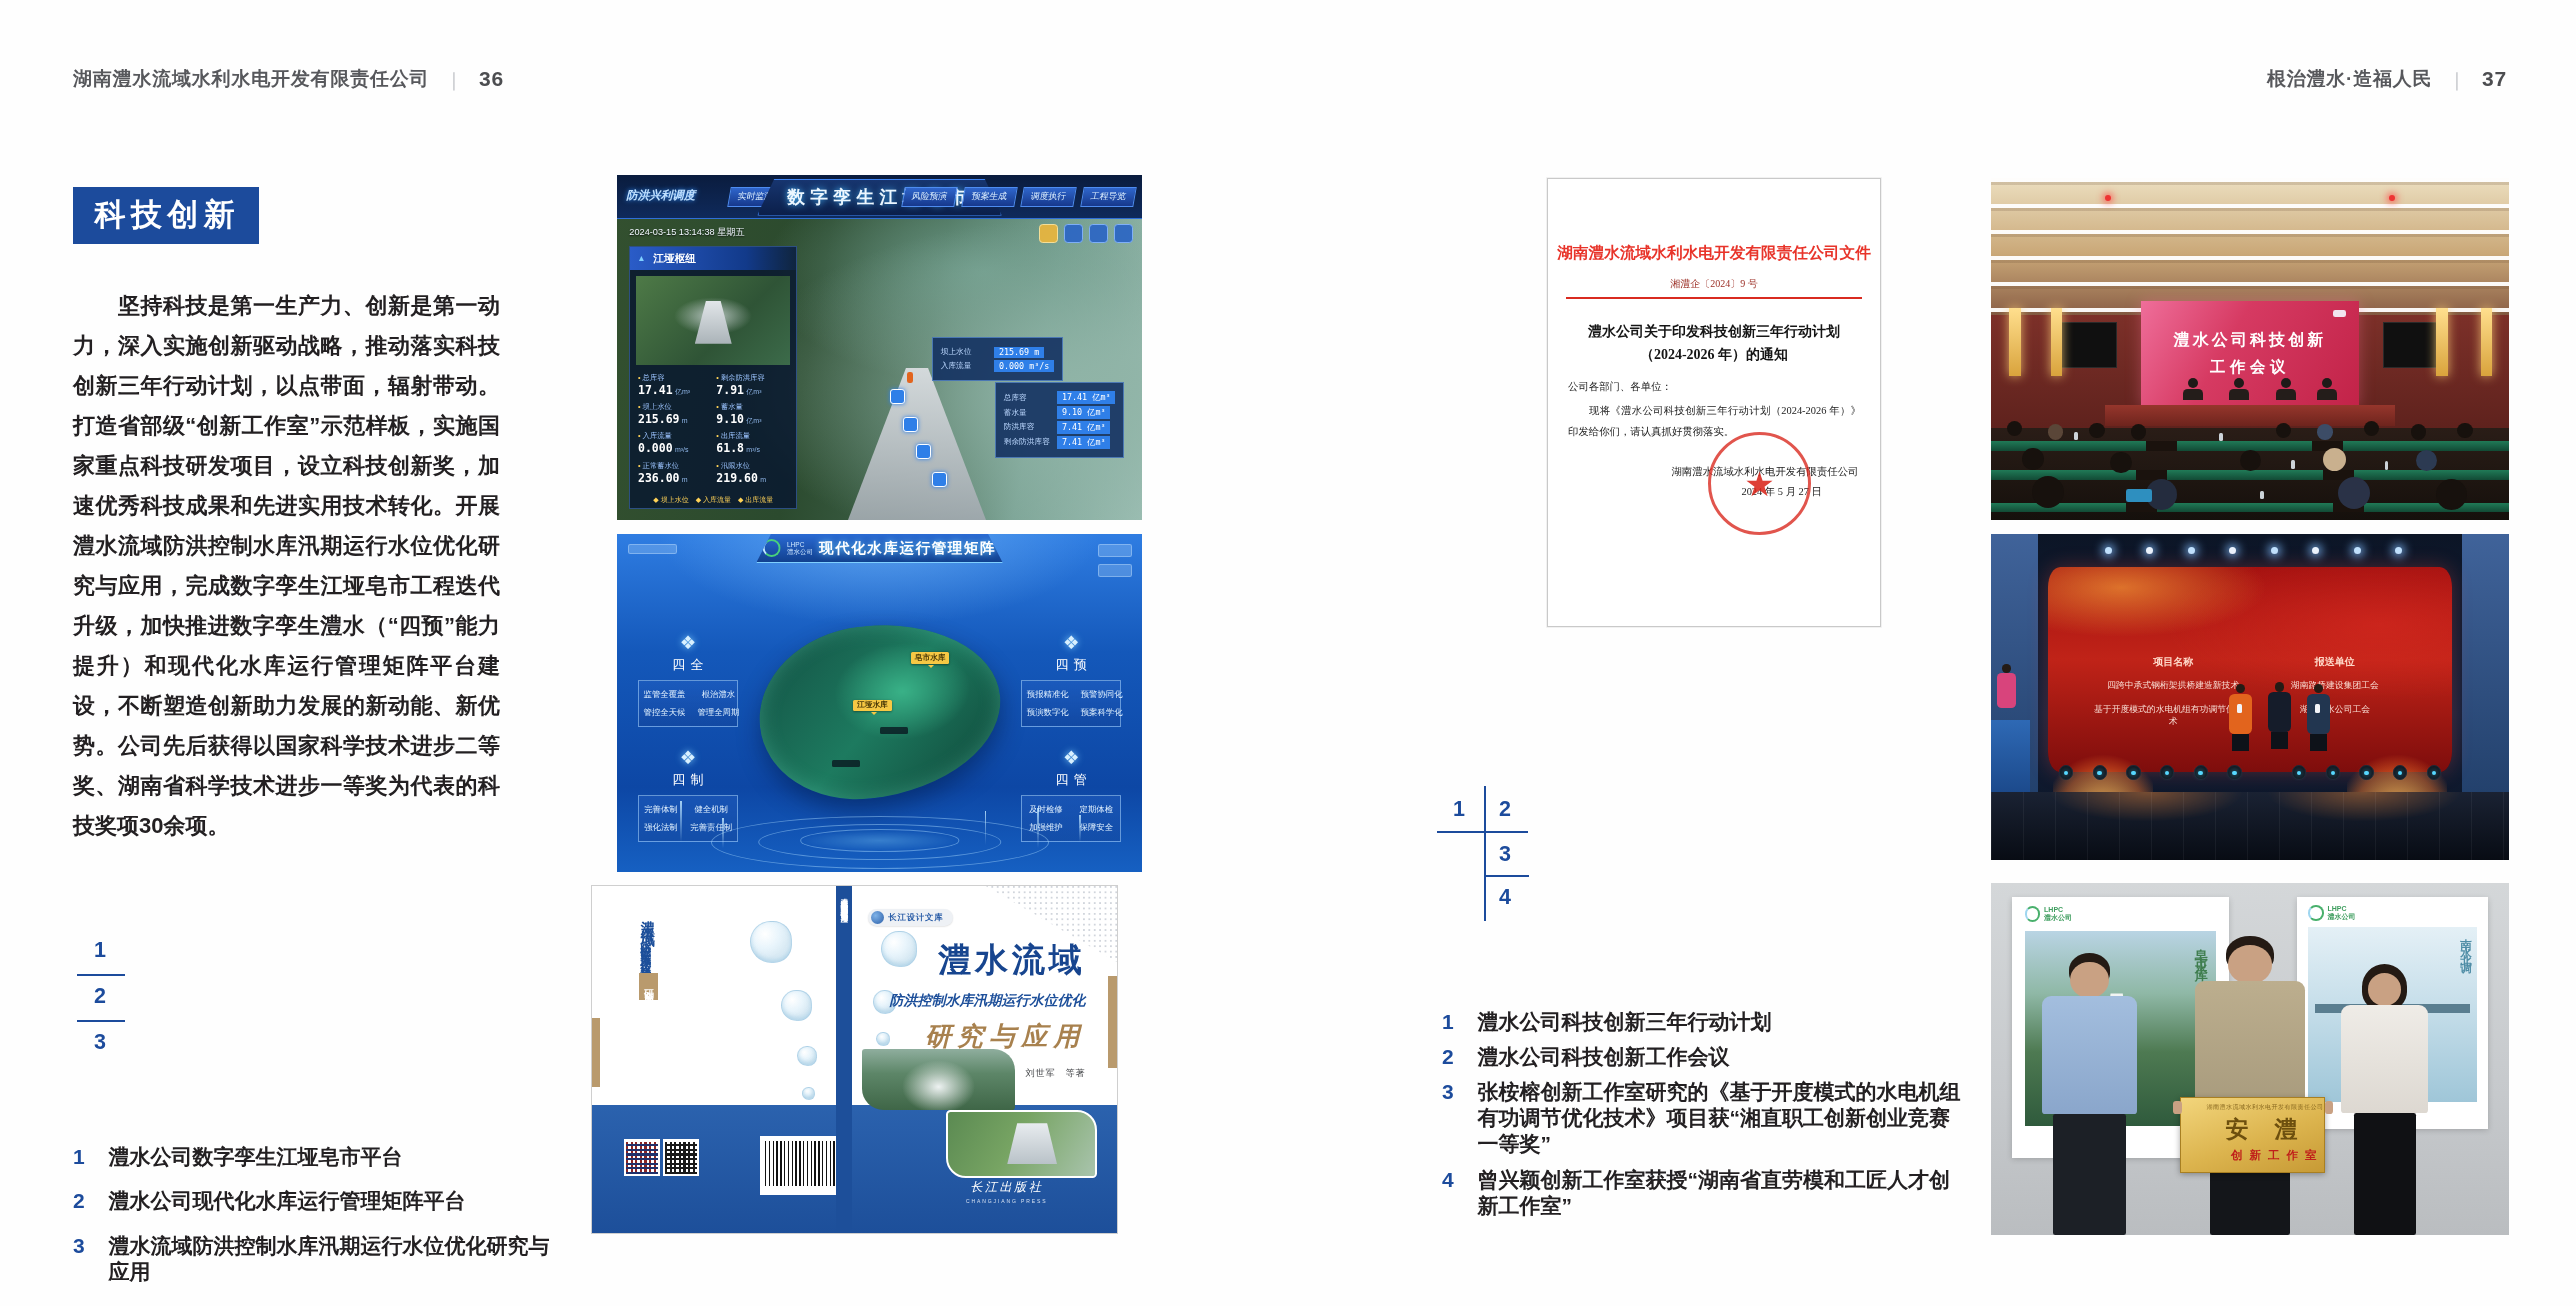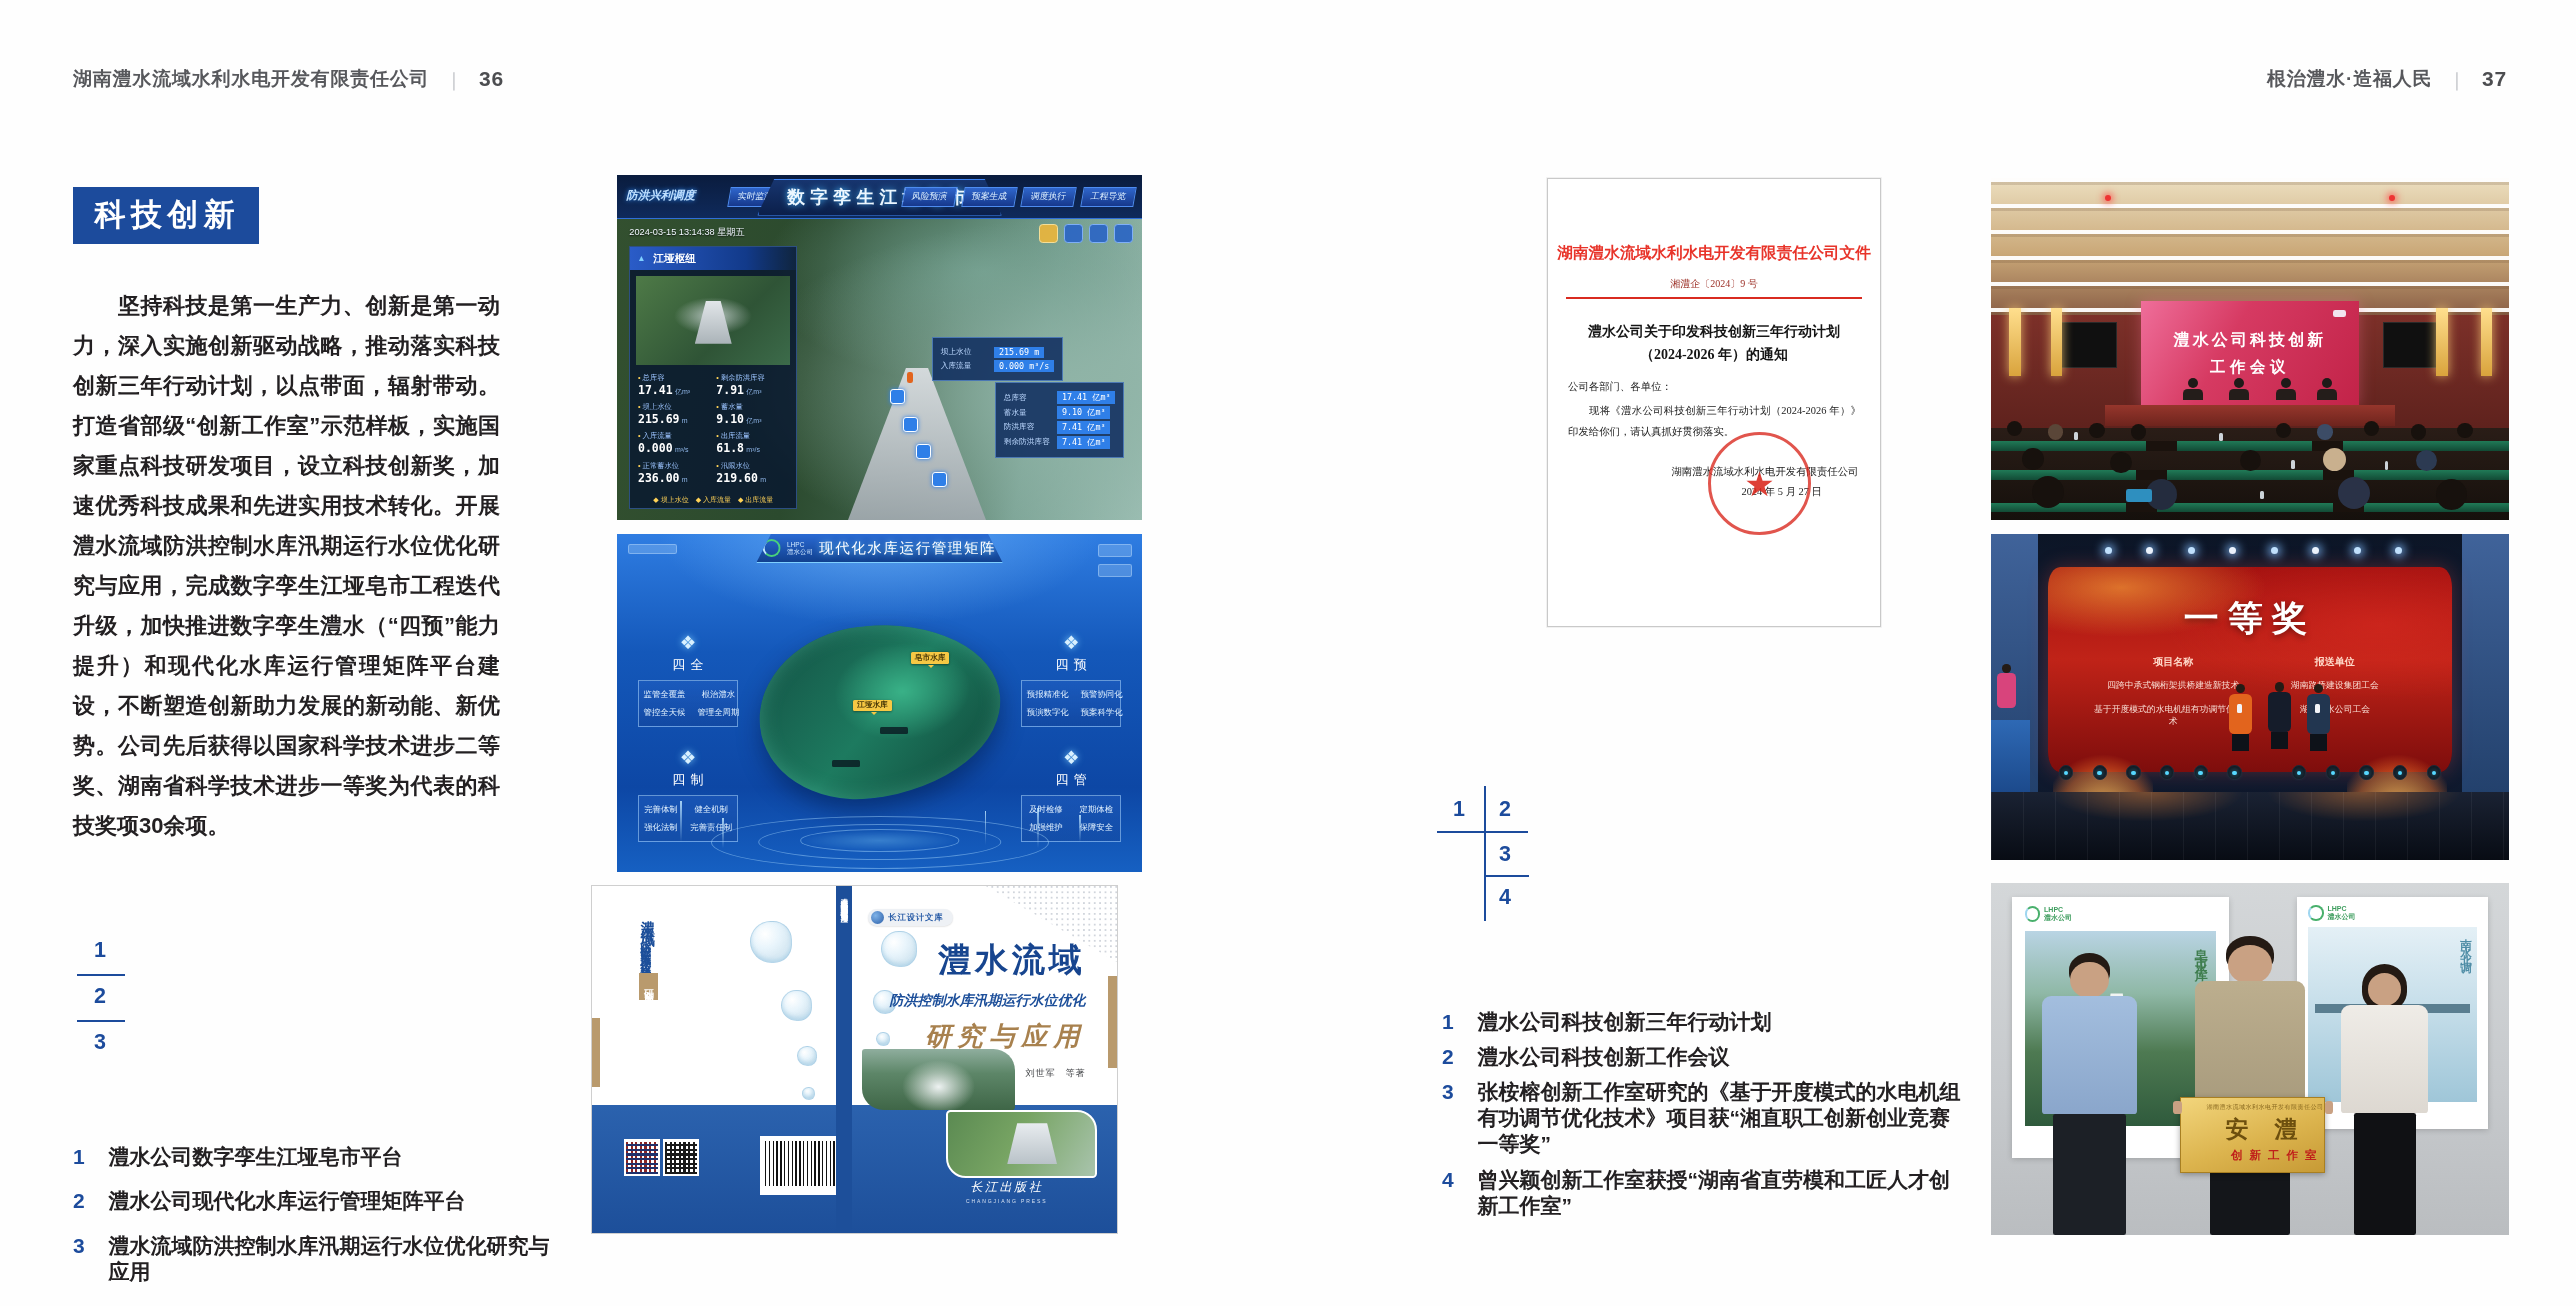--- a/index.html
+++ b/index.html
@@ -75,21 +75,21 @@
   .tip-row .lb{font-size:7.7px;color:#bcd8ff;min-width:49px;}
   .tip-row .vl{font-size:8.4px;color:#fff;background:#2f7fe8;padding:0.8px 4.6px;margin-left:4.6px;font-family:"DejaVu Sans Mono",monospace;}
 
   
   #fig-matrix{background:
     radial-gradient(70% 45% at 50% 0%,rgba(130,195,255,.55),rgba(130,195,255,0) 60%),
     linear-gradient(180deg,#2f7de2 0%,#1458ba 35%,#0d47a5 75%,#1660c2 100%);}
   .mx-head{position:absolute;left:50%;top:0;transform:translateX(-50%);width:47%;height:28px;background:linear-gradient(180deg,#2a6ad4,#11408f);border-bottom:1.5px solid #7fd0ff;display:flex;align-items:center;justify-content:center;gap:6.1px;clip-path:polygon(6% 0,94% 0,100% 100%,0 100%);}
   .mx-logo{width:14px;height:14px;border-radius:50%;border:2.3px solid #49d17c;border-left-color:#bfe9ff;flex:none;}
   .mx-logo-txt{font-size:6.5px;color:#cfe8ff;line-height:1.15;text-align:left;}
-  .mx-title{font-size:14.6px;font-weight:normal;color:#fff;letter-spacing:1.5px;text-shadow:0 0 6.1px #6fd2ff;white-space:nowrap;}
+  .mx-title{font-size:14.6px;font-weight:bold;color:#fff;letter-spacing:1.5px;text-shadow:0 0 6.1px #6fd2ff;white-space:nowrap;}
   .mx-chip{position:absolute;background:rgba(200,230,255,.25);border:0.8px solid rgba(200,230,255,.4);border-radius:2.3px;}
   .mx-slogan{position:absolute;top:12%;left:0;right:0;text-align:center;font-family:"Liberation Serif","DejaVu Serif",serif;font-size:25px;font-weight:bold;font-style:italic;color:#fff;letter-spacing:9.2px;text-shadow:0 1.5px 7.7px rgba(0,40,120,.85);}
   .mx-map{position:absolute;left:27%;top:27%;width:46%;height:51%;transform:rotate(-6deg);border-radius:46% 54% 58% 42% / 52% 48% 52% 48%;background:
     radial-gradient(40% 40% at 60% 40%,#39b187 0%,rgba(57,177,135,0) 70%),
     linear-gradient(135deg,#134f43,#1d7a5f 50%,#0f4437);
     box-shadow:0 10.7px 23px rgba(0,20,60,.45), inset 0 0 20px rgba(110,230,200,.3);}
   .mx-marker{position:absolute;background:#f6c844;color:#4a3a08;font-size:7.7px;font-weight:bold;padding:0.8px 3.8px;border-radius:1.5px;box-shadow:0 0.8px 2.3px rgba(0,0,0,.45);white-space:nowrap;}
   .mx-marker::after{content:"";position:absolute;left:45%;bottom:-3.8px;border:3.8px solid transparent;border-top-color:#f6c844;border-bottom:0;}
   .mx-tag{position:absolute;width:28px;height:7px;background:rgba(8,18,28,.75);border-radius:1.5px;}
   .mx-panel{position:absolute;width:19%;text-align:center;}
@@ -598,21 +598,20 @@
     <div class="aw-side" style="right:0;"></div>
     <span class="aw-light" style="left:22%;"></span>
     <span class="aw-light" style="left:30%;background:#eaf4ff;"></span>
     <span class="aw-light" style="left:38%;"></span>
     <span class="aw-light" style="left:46%;background:#eaf4ff;"></span>
     <span class="aw-light" style="left:54%;"></span>
     <span class="aw-light" style="left:62%;background:#eaf4ff;"></span>
     <span class="aw-light" style="left:70%;"></span>
     <span class="aw-light" style="left:78%;"></span>
     <div class="aw-screen">
-      <div class="aw-title">一等奖</div>
       <div class="aw-col" style="left:14%;">项目名称</div>
       <div class="aw-col" style="left:54%;">报送单位</div>
       <div class="aw-cell" style="left:11%;top:55%;">四跨中承式钢桁架拱桥建造新技术</div>
       <div class="aw-cell" style="left:51%;top:55%;">湖南路桥建设集团工会</div>
       <div class="aw-cell" style="left:11%;top:67%;">基于开度模式的水电机组有功调节优化技术</div>
       <div class="aw-cell" style="left:51%;top:67%;">湖南澧水公司工会</div>
     </div>
     <div class="aw-fan" style="left:12%;"></div>
     <div class="aw-fan" style="right:12%;"></div>
     <div class="aw-man" style="left:46%;top:46%;">

